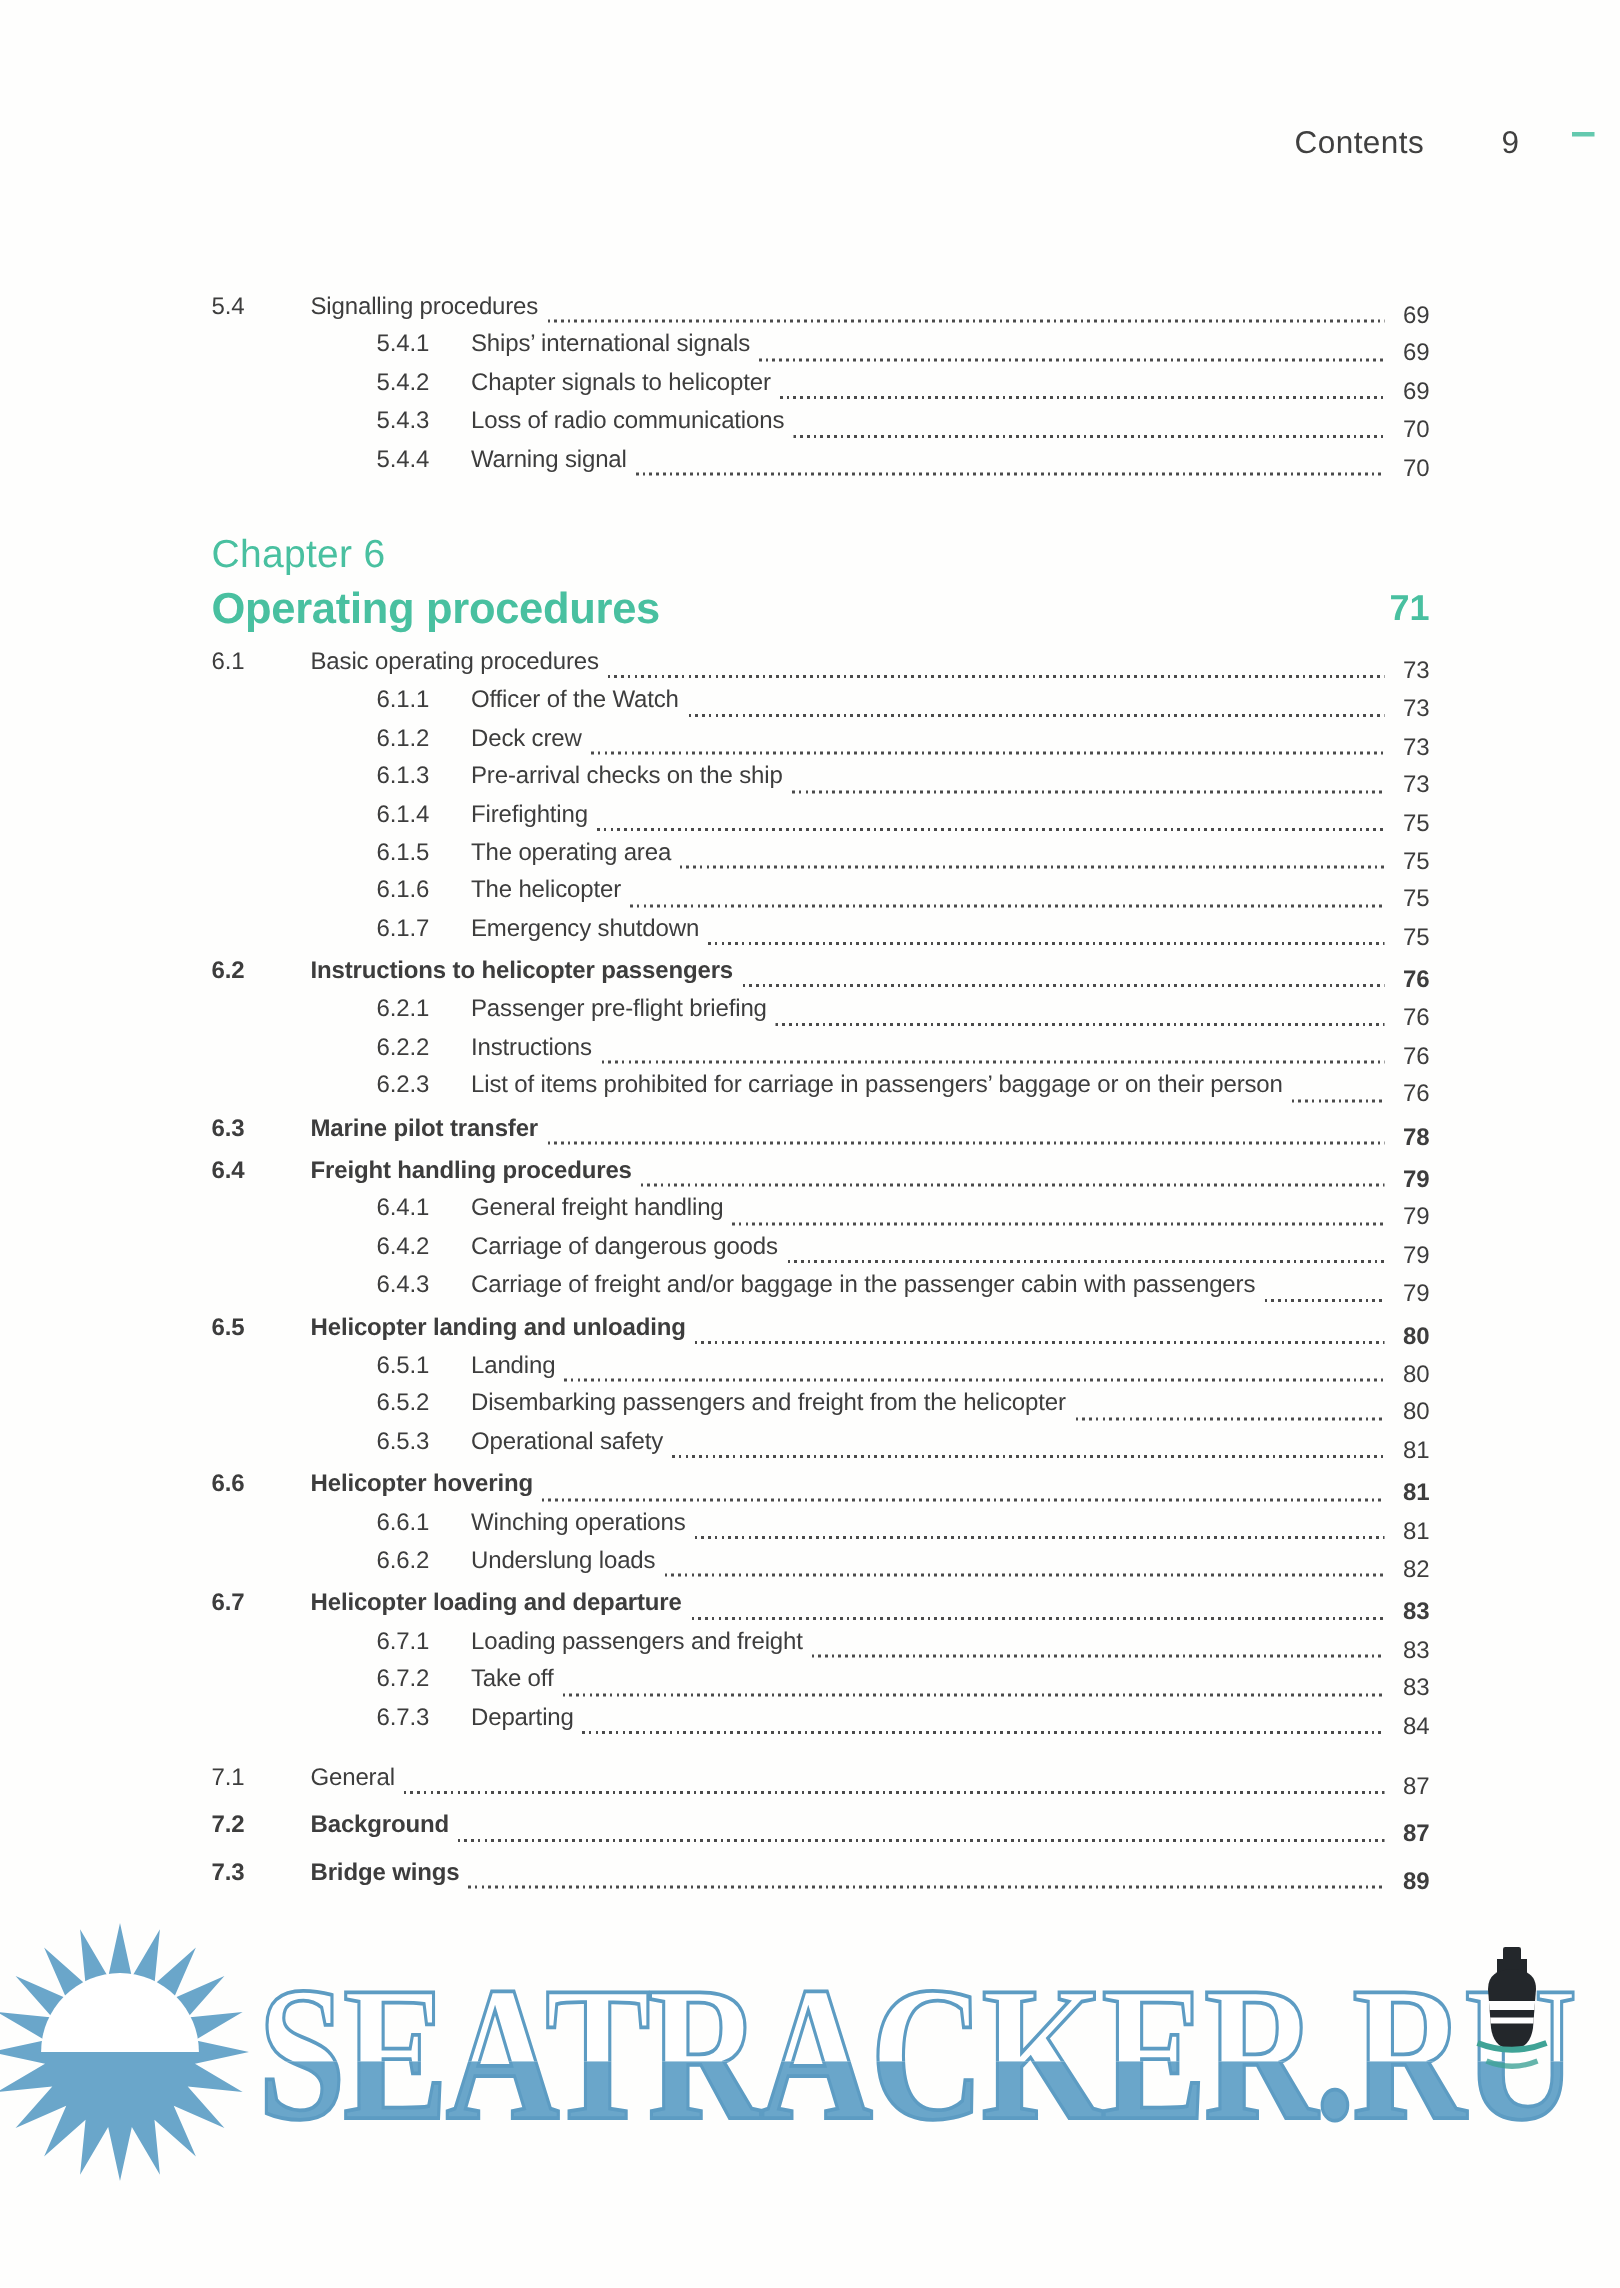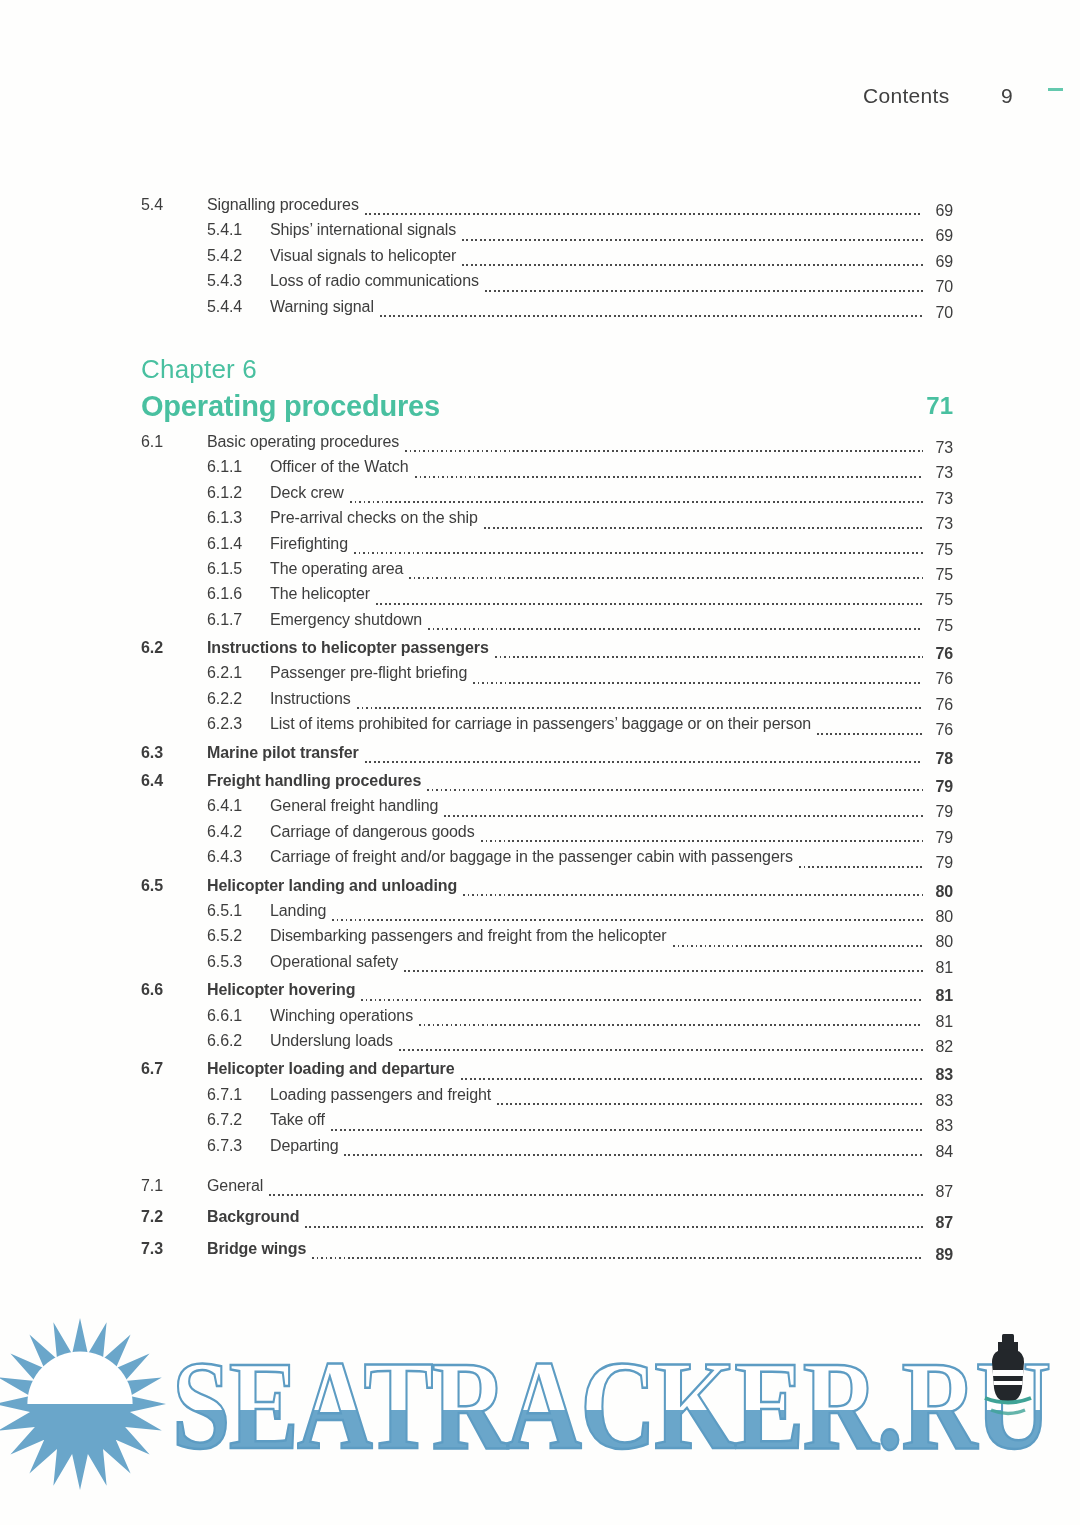--- a/index.html
+++ b/index.html
@@ -18,41 +18,41 @@
   
   .h-title{position:absolute;top:84px;left:863px;font-size:21px;color:#404040;letter-spacing:.3px;}
   .h-num{position:absolute;top:84px;left:1001px;font-size:21px;color:#404040;}
   .h-dash{position:absolute;top:88px;left:1048px;width:15px;height:3px;background:var(--accent);opacity:.85;}
 
   
   .toc{position:absolute;left:141px;top:196px;width:812px;color:var(--text);}
   .row{display:flex;align-items:baseline;height:25.4px;font-size:16px;letter-spacing:-.1px;justify-content:space-between;}
   .row .num{flex:none;width:66px;}
   .row.lvl2{padding-left:66px;}
-  .row.lvl2 .num{width:63px;}
+  .row.lvl2 .num{width:63px;margin-left:44px;}
   .row .lbl{flex:none;white-space:nowrap;}
   .leader{flex:1;align-self:flex-end;height:2px;margin:0 4px 6px 6px;min-width:10px;
     background-image:repeating-linear-gradient(to right,#4b4b4b 0 1.7px,transparent 1.7px 4.5px);}
   .pg{flex:none;min-width:26px;text-align:right;transform:translateY(6px);}
 
   .group .row.lvl1:not(:first-child){margin-top:3px;font-weight:bold;}
   .group.wide .row:not(:first-child){margin-top:6.2px;}
 
   .chapter-label{font-size:26px;line-height:34px;color:var(--accent);font-weight:400;letter-spacing:.2px;}
   .chapter-title-row{display:flex;align-items:flex-start;line-height:40px;}
   .chapter-title{flex:1;font-size:29px;font-weight:700;color:var(--accent);letter-spacing:-.2px;}
   .chapter-pg{flex:none;font-size:24px;font-weight:700;color:var(--accent);}
 
   .b1{margin-top:29px;}  
   .b2{margin-top:7px;}   
   .b3{margin-top:15px;}  
   .b4{margin-top:5px;}   
 
   
-  .watermark{position:absolute;left:0;top:1312px;width:932px;height:175px;pointer-events:none;text-decoration:underline;}
+  .watermark{position:absolute;left:0;top:1276px;width:932px;height:175px;pointer-events:none;text-decoration:underline;}
   .sun{position:absolute;left:-6px;top:6px;}
   .wm{position:absolute;left:172px;top:29px;font-family:"Liberation Serif",serif;font-weight:700;
       font-size:128px;line-height:128px;white-space:nowrap;transform:scaleX(.82);transform-origin:left top;}
   .wm-layer{display:inline-block;position:absolute;left:0;top:0;-webkit-text-stroke:2.5px var(--wm-stroke);letter-spacing:-2px;}
   .wm-top{color:#ffffff;clip-path:inset(0 0 46% 0);}
   .wm-bot{color:var(--wm-blue);clip-path:inset(54% 0 0 0);}
   .buoy{position:absolute;left:984px;top:22px;}
 </style>
 </head>
 <body>
@@ -72,21 +72,21 @@
           <span class="pg">69</span>
         </div>
         <div class="row lvl2">
           <span class="num">5.4.1</span>
           <span class="lbl">Ships’ international signals</span>
           <span class="leader"></span>
           <span class="pg">69</span>
         </div>
         <div class="row lvl2">
           <span class="num">5.4.2</span>
-          <span class="lbl">Visual signals to helicopter</span>
+          <span class="lbl">Chapter signals to helicopter</span>
           <span class="leader"></span>
           <span class="pg">69</span>
         </div>
         <div class="row lvl2">
           <span class="num">5.4.3</span>
           <span class="lbl">Loss of radio communications</span>
           <span class="leader"></span>
           <span class="pg">70</span>
         </div>
         <div class="row lvl2">

